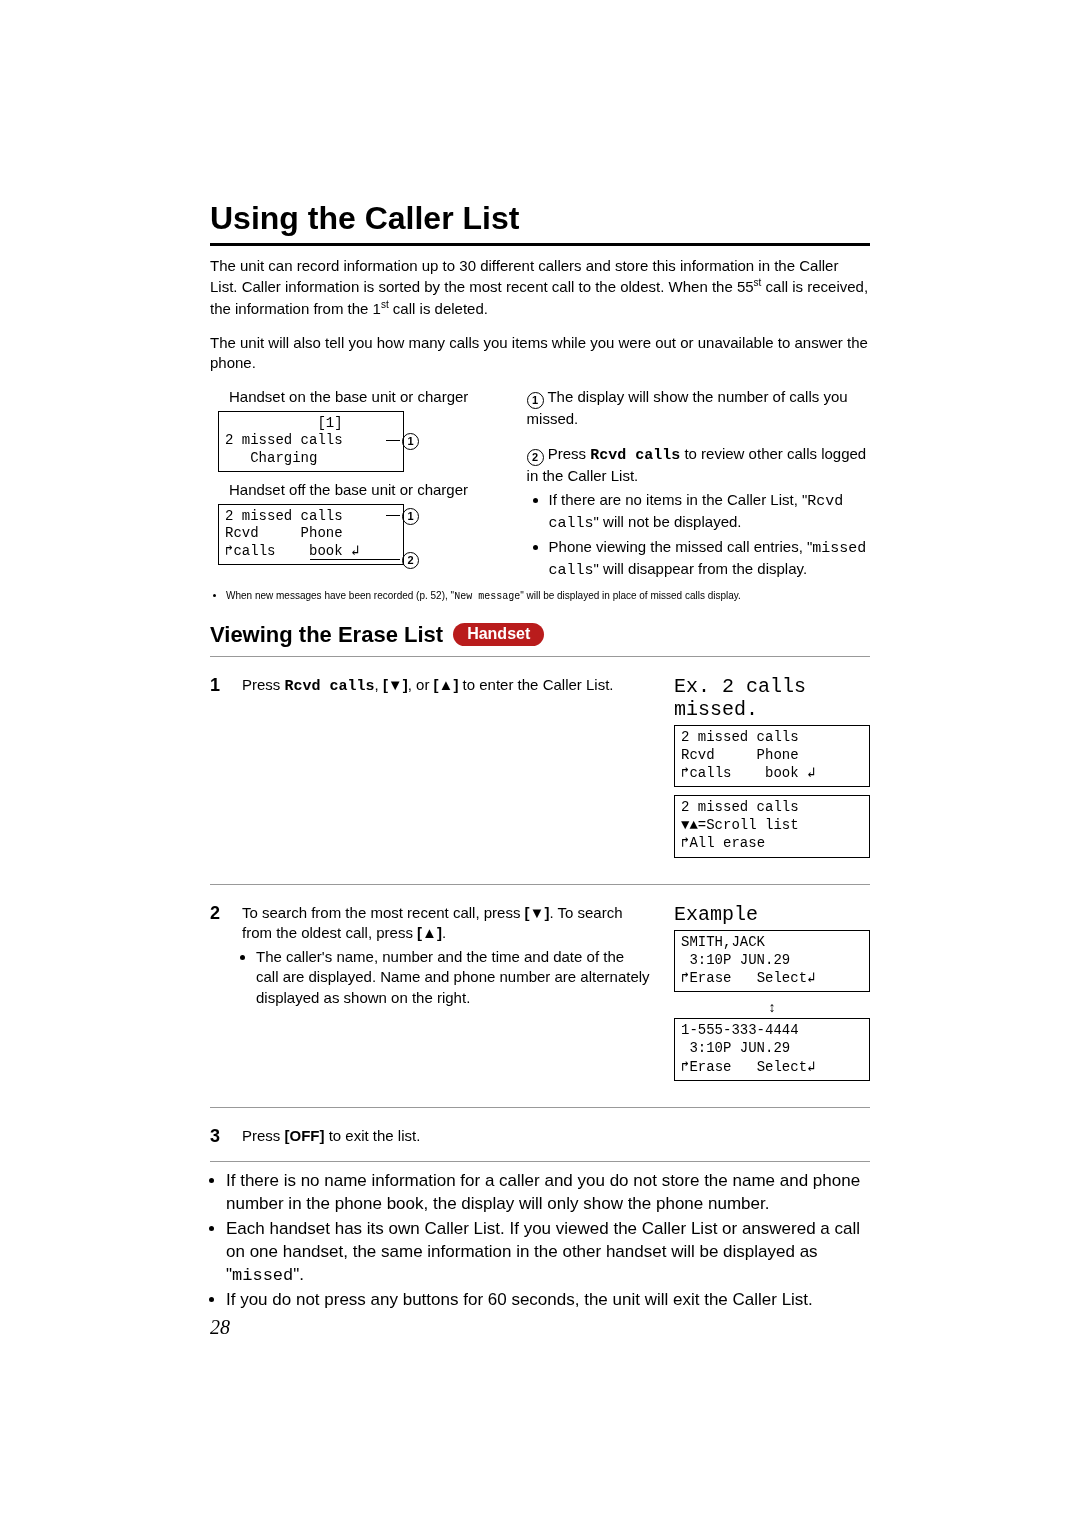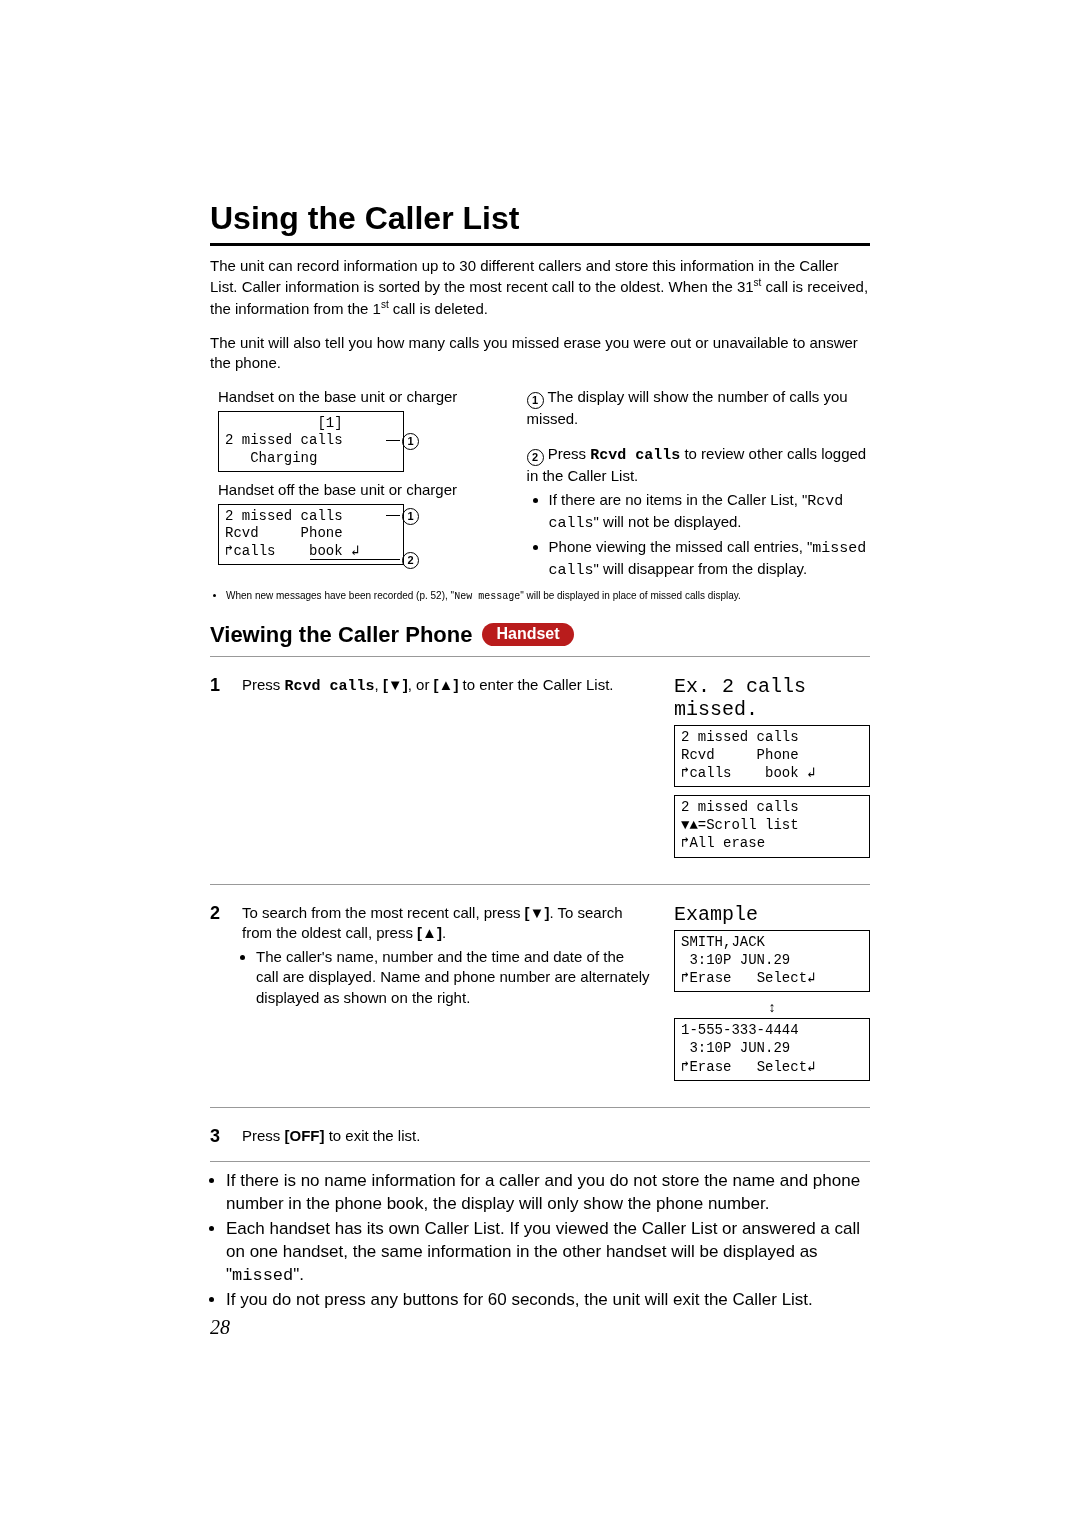--- a/index.html
+++ b/index.html
@@ -39,21 +39,21 @@
 sup { font-size: 10px; }
 .cols {
   display: flex;
   gap: 24px;
 }
 .col-l { width: 46%; }
 .col-r { width: 54%; }
 .small-label {
   font-size: 15px;
   line-height: 1.3;
-  margin: 0 0 4px 8px;
+  margin: 0 0 4px 19px;
 }
 .lcd {
   font-family: "Courier New", monospace;
   font-size: 14px;
   border: 1px solid #000;
   padding: 3px 6px 4px 6px;
   white-space: pre;
   line-height: 1.25;
   margin: 0 0 8px 8px;
   width: 180px;
@@ -178,24 +178,24 @@
 </style>
 </head>
 <body>
 
 <div class="page">
 
   <h1>Using the Caller List</h1>
   <hr class="rule-thick">
 
   <p>
-    <span>The unit can record information up to 30 different callers and store this information in the Caller List. Caller information is sorted by the most recent call to the oldest. When the 31</span><sup>st</sup><span> call is received, the information from the 1</span><sup>st</sup><span> call is deleted.</span>
+    <span>The unit can record information up to 30 different callers and store this information in the Caller List. Caller information is sorted by the most recent call to the oldest. When the 55</span><sup>st</sup><span> call is received, the information from the 1</span><sup>st</sup><span> call is deleted.</span>
   </p>
 
-  <p>The unit will also tell you how many calls you missed erase you were out or unavailable to answer the phone.</p>
+  <p>The unit will also tell you how many calls you items while you were out or unavailable to answer the phone.</p>
 
   <div class="cols">
     <div class="col-l">
       <div class="small-label">Handset on the base unit or charger</div>
       <div class="callout-group">
         <div class="lcd lcd-small">           [1]
 2 missed calls
    Charging</div>
         <span class="lead" style="top:29px; left:176px; width:14px;"></span>
         <span class="circ callout1 a">1</span>
@@ -231,21 +231,21 @@
     </div>
   </div>
 
   <ul class="top">
     <li>
       <span>When new messages have been recorded (p. 52), "</span><span class="mono">New message</span><span>" will be displayed in place of missed calls display.</span>
     </li>
   </ul>
 
   <h2>
-    <span>Viewing the Caller Phone</span>
+    <span>Viewing the Erase List</span>
     <span class="pill">Handset</span>
   </h2>
 
   <hr class="rule-thin">
 
   <div class="steps">
 
     <div class="step-row">
       <div class="step-num">1</div>
       <div class="step-body">

